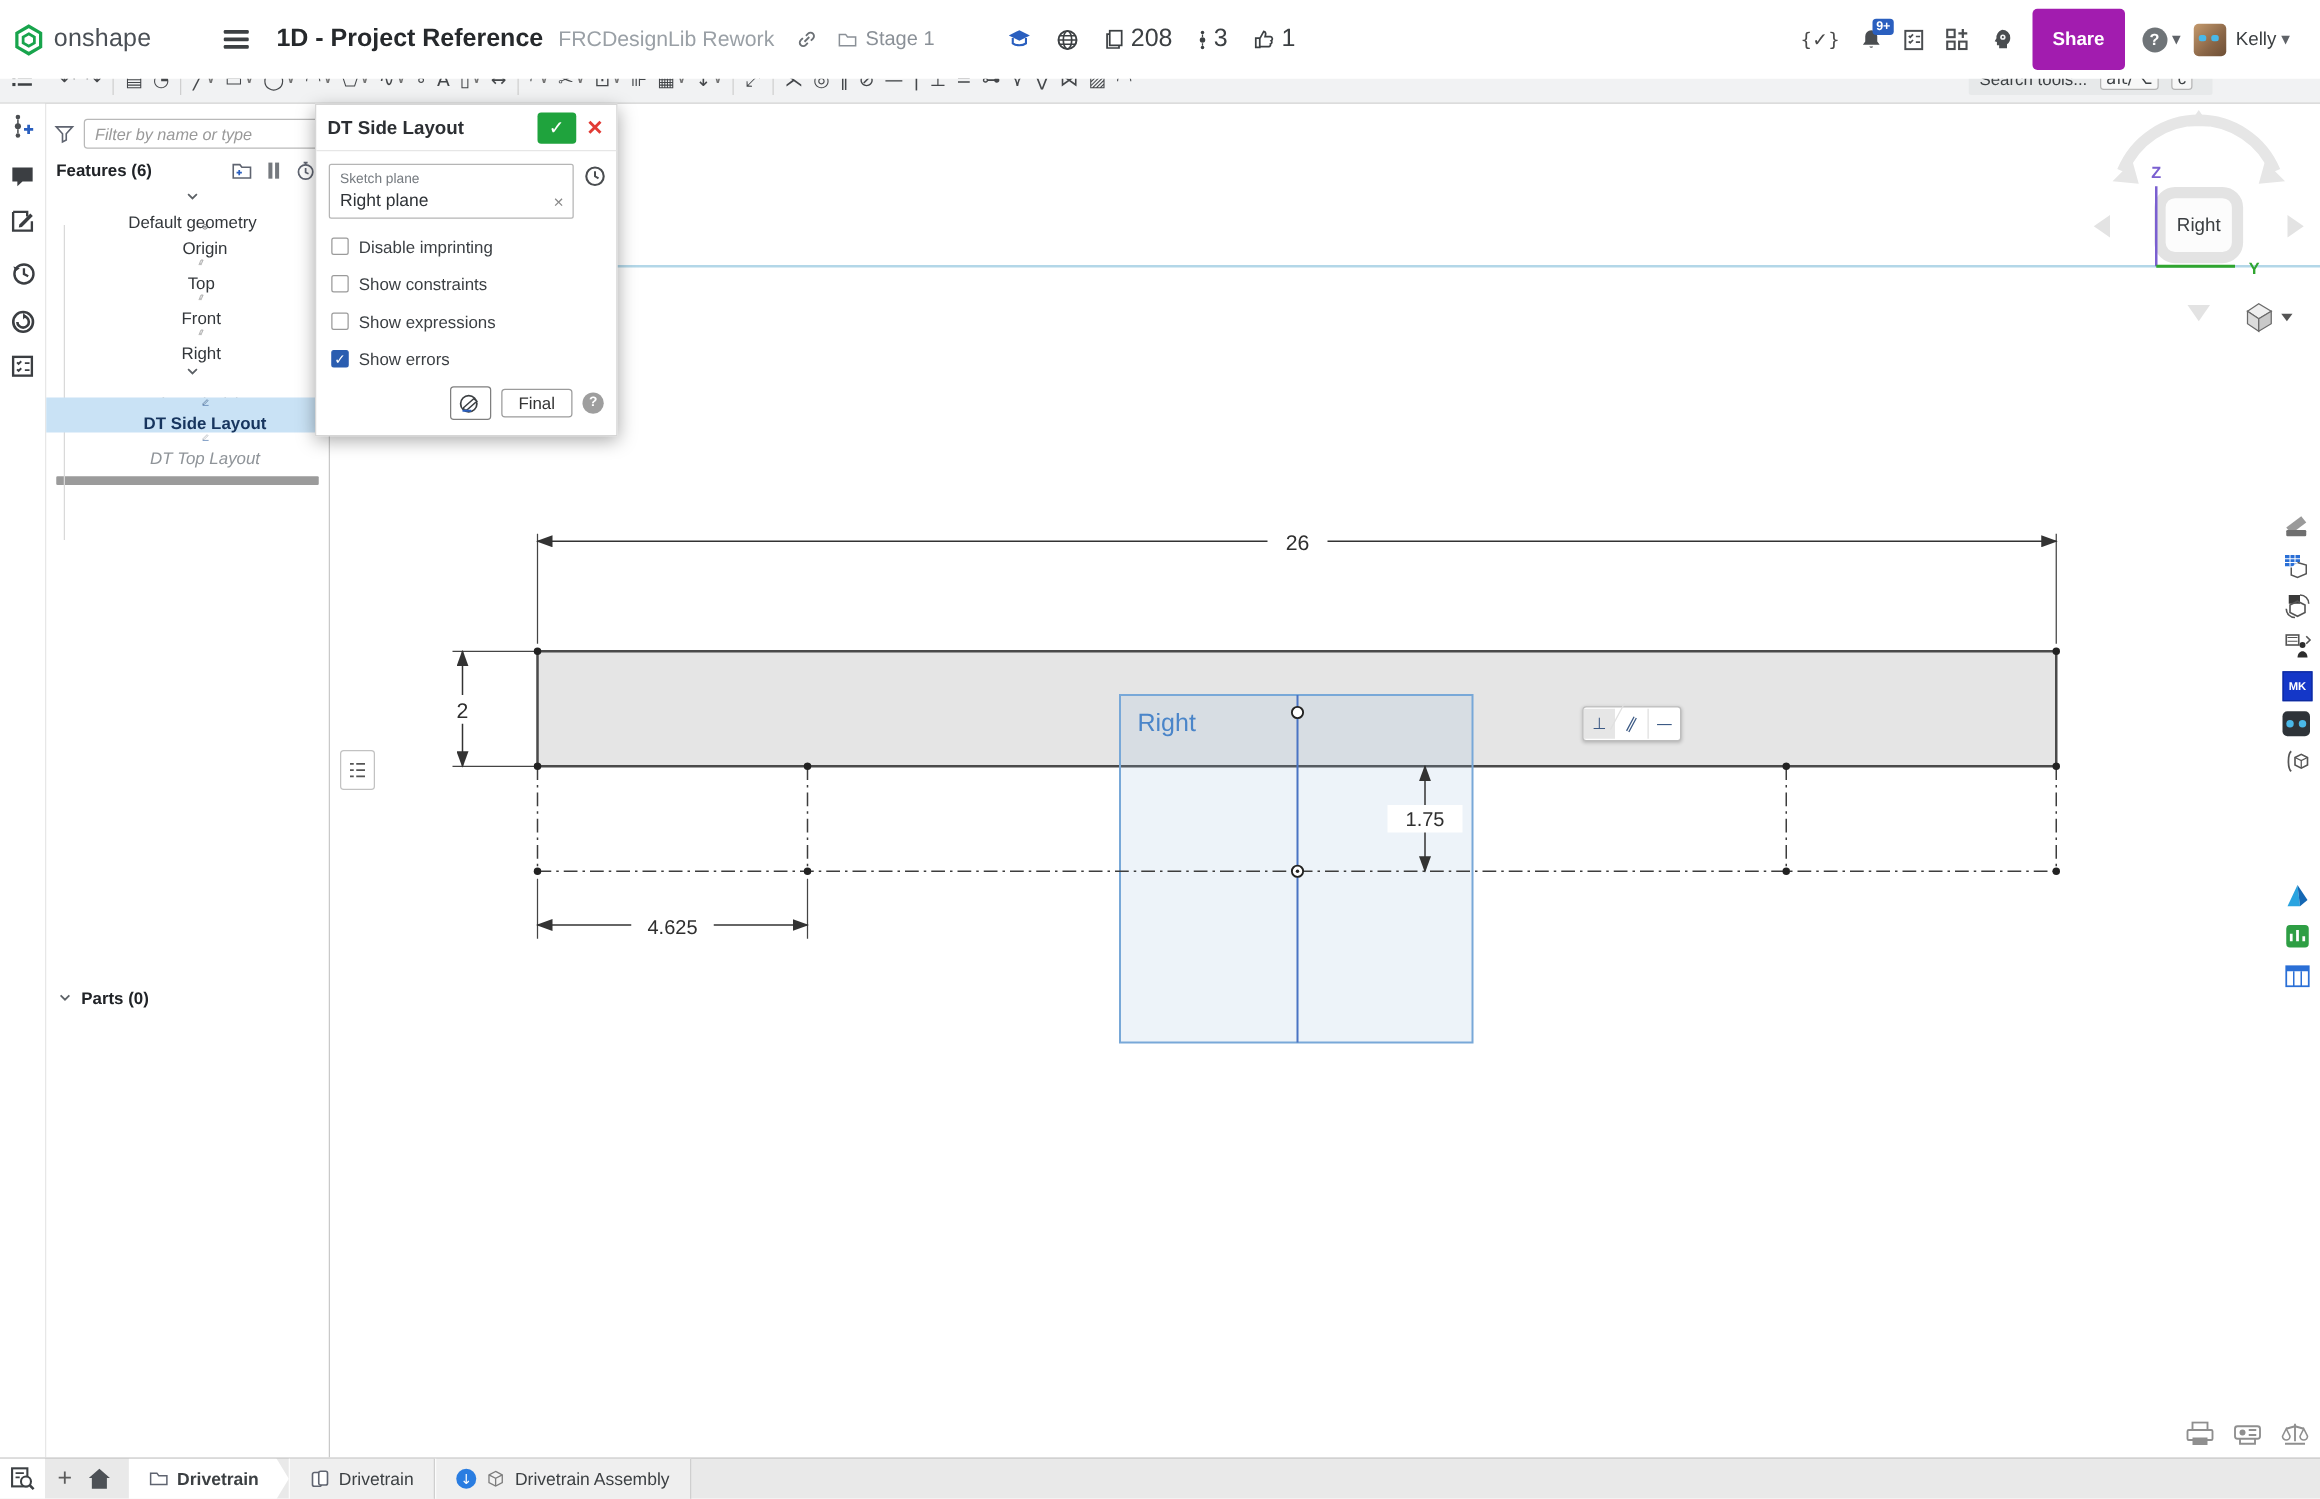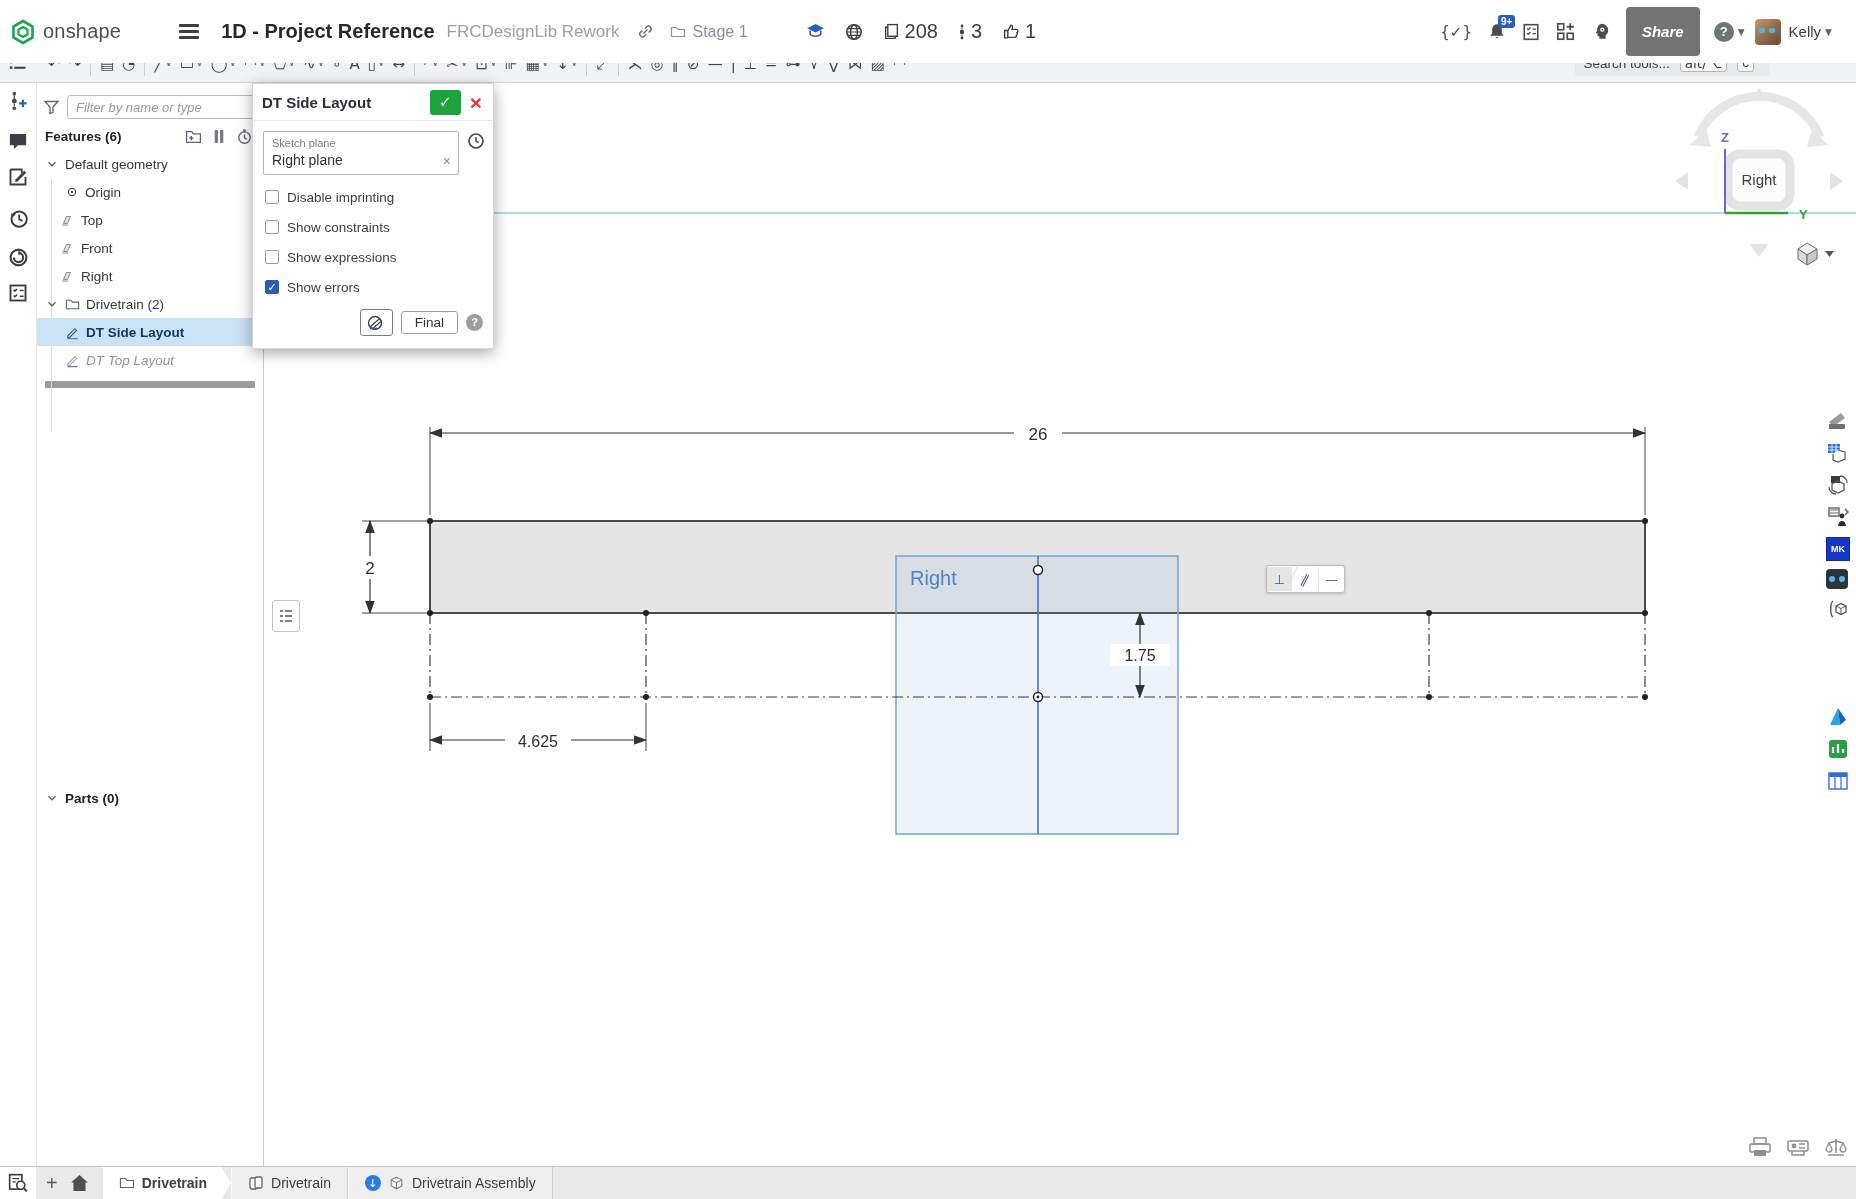--- a/index.html
+++ b/index.html
@@ -15,22 +15,22 @@
   .doc-title{font-size:20px;font-weight:bold;color:#26292c;margin-left:22px;white-space:nowrap;}
   .doc-sub{font-size:17px;color:#9aa0a6;margin-left:12px;white-space:nowrap;}
   .tb-ic{color:#5f6368;margin-left:18px;display:flex;align-items:center;}
   .stage{display:flex;align-items:center;gap:6px;margin-left:16px;color:#8a9097;font-size:16px;}
   .stat{display:flex;align-items:center;gap:5px;margin-left:20px;color:#3c4043;font-size:20px;}
   .topbar-right{margin-left:auto;display:flex;align-items:center;margin-right:14px;}
   .braces{font-size:15px;color:#4a4a4a;margin-right:16px;}
   .bell-wrap{position:relative;margin-right:16px;}
   .badge{position:absolute;top:-7px;left:10px;background:#2a5fbf;color:#fff;font-size:10px;font-weight:bold;
     border-radius:3px;padding:1px 3px;}
-  .share-btn{background:#737373;color:#fff;font-size:15px;font-weight:bold;border:none;border-radius:4px;
-    padding:16px 16px;margin:0 14px 0 16px;cursor:pointer;font-style:italic;}
+  .share-btn{background:#a21caf;color:#fff;font-size:15px;font-weight:bold;border:none;border-radius:4px;
+    padding:16px 16px;margin:0 14px 0 16px;cursor:pointer;}
   .helpdot-top{width:20px;height:20px;border-radius:50%;background:#6f7478;color:#fff;font-weight:bold;
     font-size:13px;text-align:center;line-height:20px;}
   .caret-sm{font-size:9px;color:#5f6368;margin:0 10px 0 4px;}
   .avatar{width:26px;height:26px;border-radius:4px;background:linear-gradient(135deg,#c59a6d 0%,#8a6647 60%,#6e4f35 100%);position:relative;}
   .avatar i{position:absolute;top:9px;width:6px;height:5px;background:#49b8e8;border-radius:2px;}
   .user-name{font-size:15px;color:#3c4043;margin-left:8px;}
   
   .toolbar{position:absolute;left:0;top:45px;width:100%;height:38px;background:#f1f2f3;
     border-bottom:1px solid #d3d3d3;display:flex;align-items:center;padding-left:44px;box-sizing:border-box;z-index:25;}
   .tb{display:flex;align-items:center;height:28px;padding:0 4px;color:#44474a;font-size:15px;cursor:pointer;border-radius:2px;}
@@ -49,21 +49,21 @@
   .panel{position:absolute;left:36px;top:83px;width:228px;bottom:33px;background:#fff;border-right:1px solid #c9c9c9;
     border-left:1px solid #e7e7e7;box-sizing:border-box;z-index:10;}
   .filter{display:flex;align-items:center;gap:7px;margin:12px 8px 9px 6px;}
   .filter input{flex:1;height:24px;border:1px solid #b9b9b9;border-radius:3px;font-size:13px;padding:0 8px;
     font-style:italic;color:#333;box-sizing:border-box;font-family:inherit;min-width:0;}
   .filter input::placeholder{color:#999;}
   .feat-head{display:flex;align-items:center;margin:0 10px 5px 8px;font-size:13.5px;font-weight:bold;color:#202327;}
   .feat-head .hicons{margin-left:auto;display:flex;align-items:center;gap:11px;color:#5f6470;}
   .tree{position:relative;}
   .guide{position:absolute;left:14px;top:30px;width:1px;height:252px;background:#d9d9d9;}
-  .trow{height:28px;display:flex;align-items:center;font-size:13.5px;color:#33373b;gap:6px;padding-left:8px;cursor:pointer;position:relative;}
+  .trow{height:28px;display:flex;align-items:center;font-size:13.5px;color:#33373b;gap:6px;padding-left:8px;cursor:pointer;position:relative;flex-direction:column;}
   .trow.child{padding-left:28px;}
   .trow .chev{color:#5c6166;flex:none;}
   .trow.sel{background:#c9e2f5;color:#17355e;font-weight:bold;}
   .trow.ghost{color:#8f9499;font-style:italic;}
   .rollback{height:7px;background:#9b9b9b;margin:7px 8px 0 8px;border-radius:1px;cursor:ns-resize;}
   .parts-row{position:absolute;left:0;right:0;top:702px;height:26px;display:flex;align-items:center;gap:6px;
     padding-left:8px;font-size:13.5px;font-weight:bold;color:#202327;}
   
   .canvas{position:absolute;left:264px;top:83px;right:0;bottom:33px;background:#fff;z-index:5;}
   .sketchsvg{position:absolute;left:0;top:0;}

